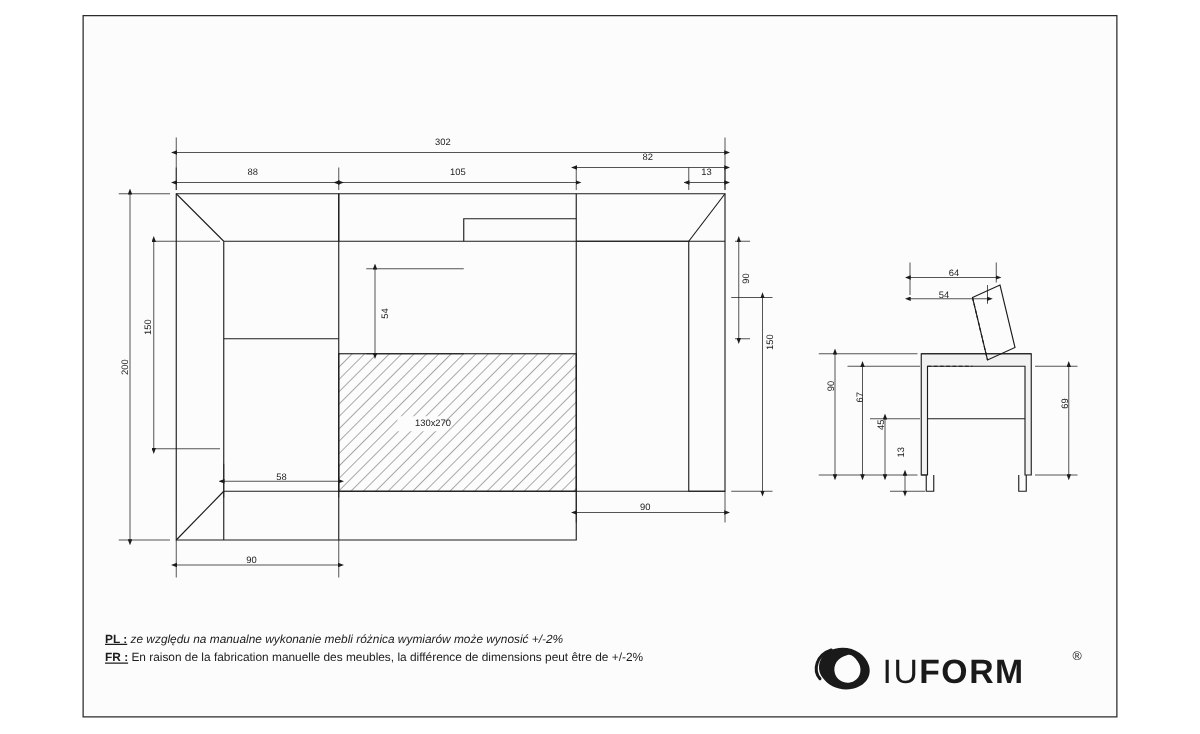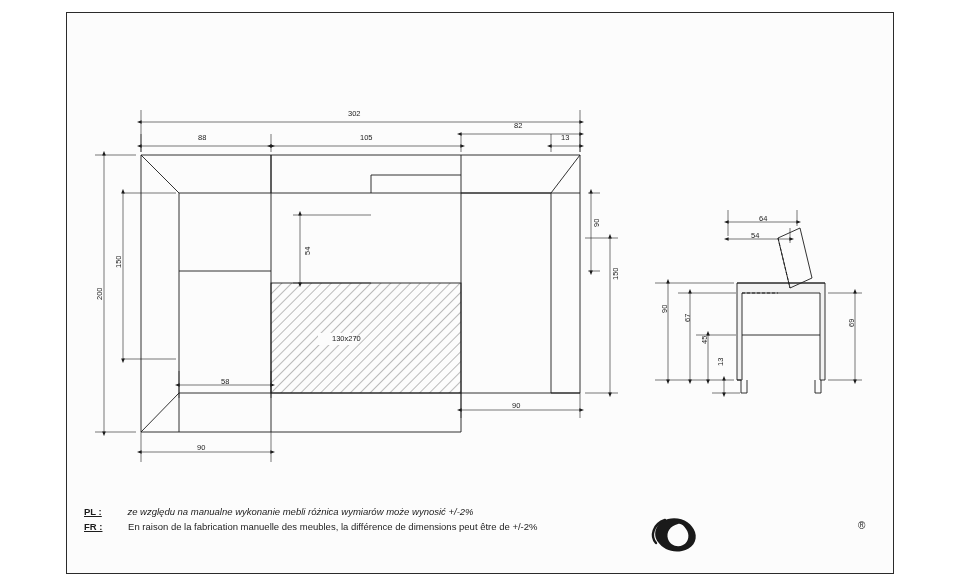--- a/index.html
+++ b/index.html
@@ -47,21 +47,20 @@
   }
   .legend .row {
     white-space: nowrap;
   }
   .legend .code {
     font-weight: bold;
     text-decoration: underline;
   }
   .legend .txt {
     font-style: italic;
-    margin-left: 23px;
   }
   .legend .row.en .txt,
   .legend .row.fr .txt {
     font-style: normal;
   }
   .brand {
     position: absolute;
     left: 648px;
     top: 512px;
     width: 230px;
@@ -256,16 +255,19 @@
       <span class="txt">En raison de la fabrication manuelle des meubles, la différence de dimensions peut être de +/-2%</span>
     </div>
   </div>
 
   <div class="brand">
     <svg width="60" height="48" viewBox="0 0 60 48">
       <path d="M10,30 C4,22 8,10 20,7 C33,4 44,11 47,20 C50,29 44,37 34,39 C24,41 15,37 10,30 Z
                M30,12 C22,14 18,20 20,27 C22,33 29,36 35,33 C41,30 42,22 38,17 C36,14 33,11 30,12 Z" fill="#1a1a1a" fill-rule="evenodd"></path>
       <path d="M8,31 C2,24 5,12 17,8" stroke="#1a1a1a" stroke-width="2.4" fill="none" stroke-linecap="round"></path>
     </svg>
+    <div class="brand-text">
+      <span class="thin">IU</span><span class="bold">FORM</span>
+    </div>
     <div class="brand-reg">®</div>
   </div>
 
 </div>
 
 </body></html>

